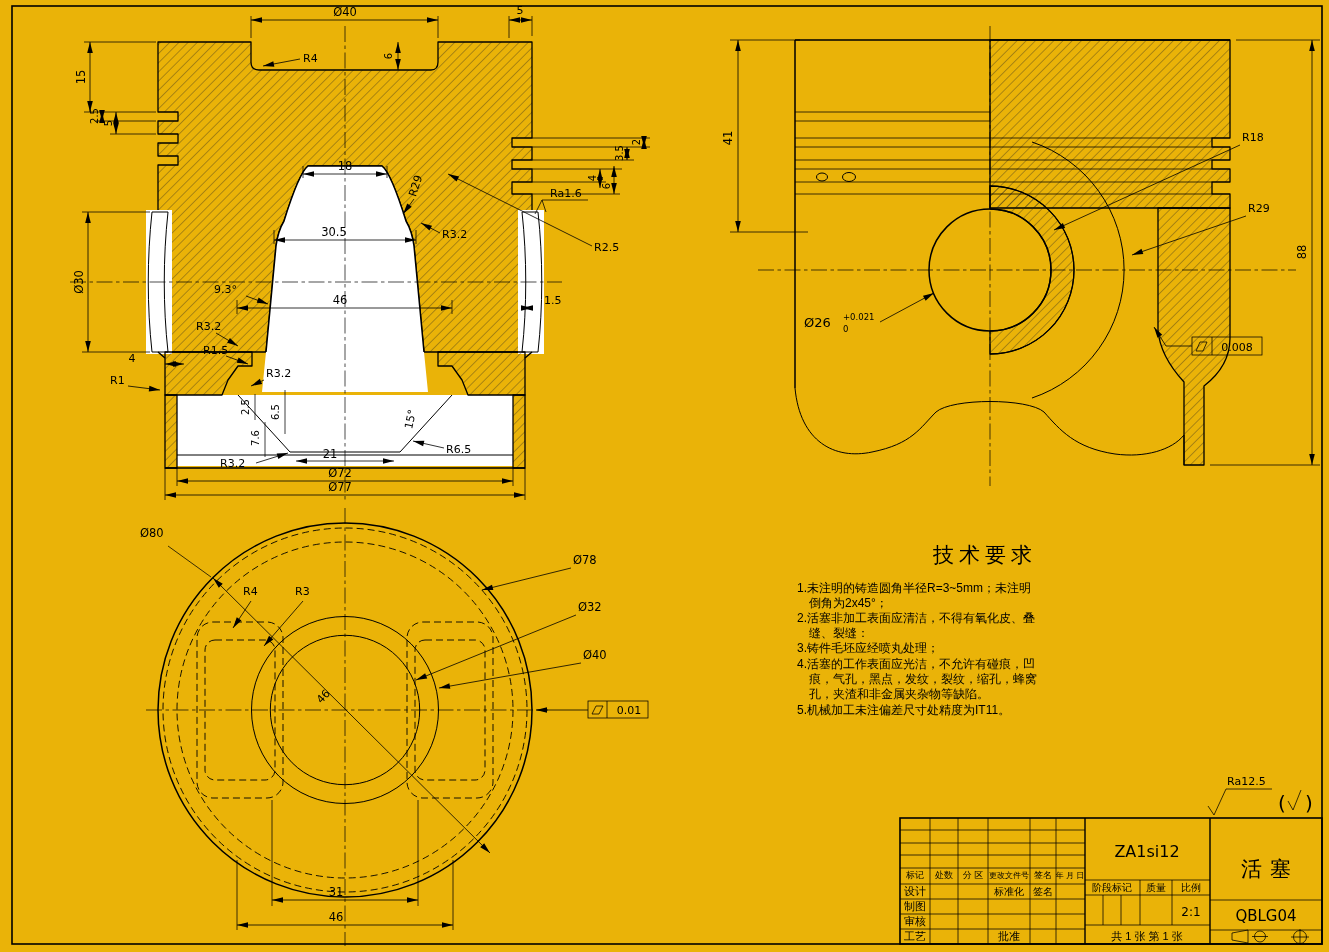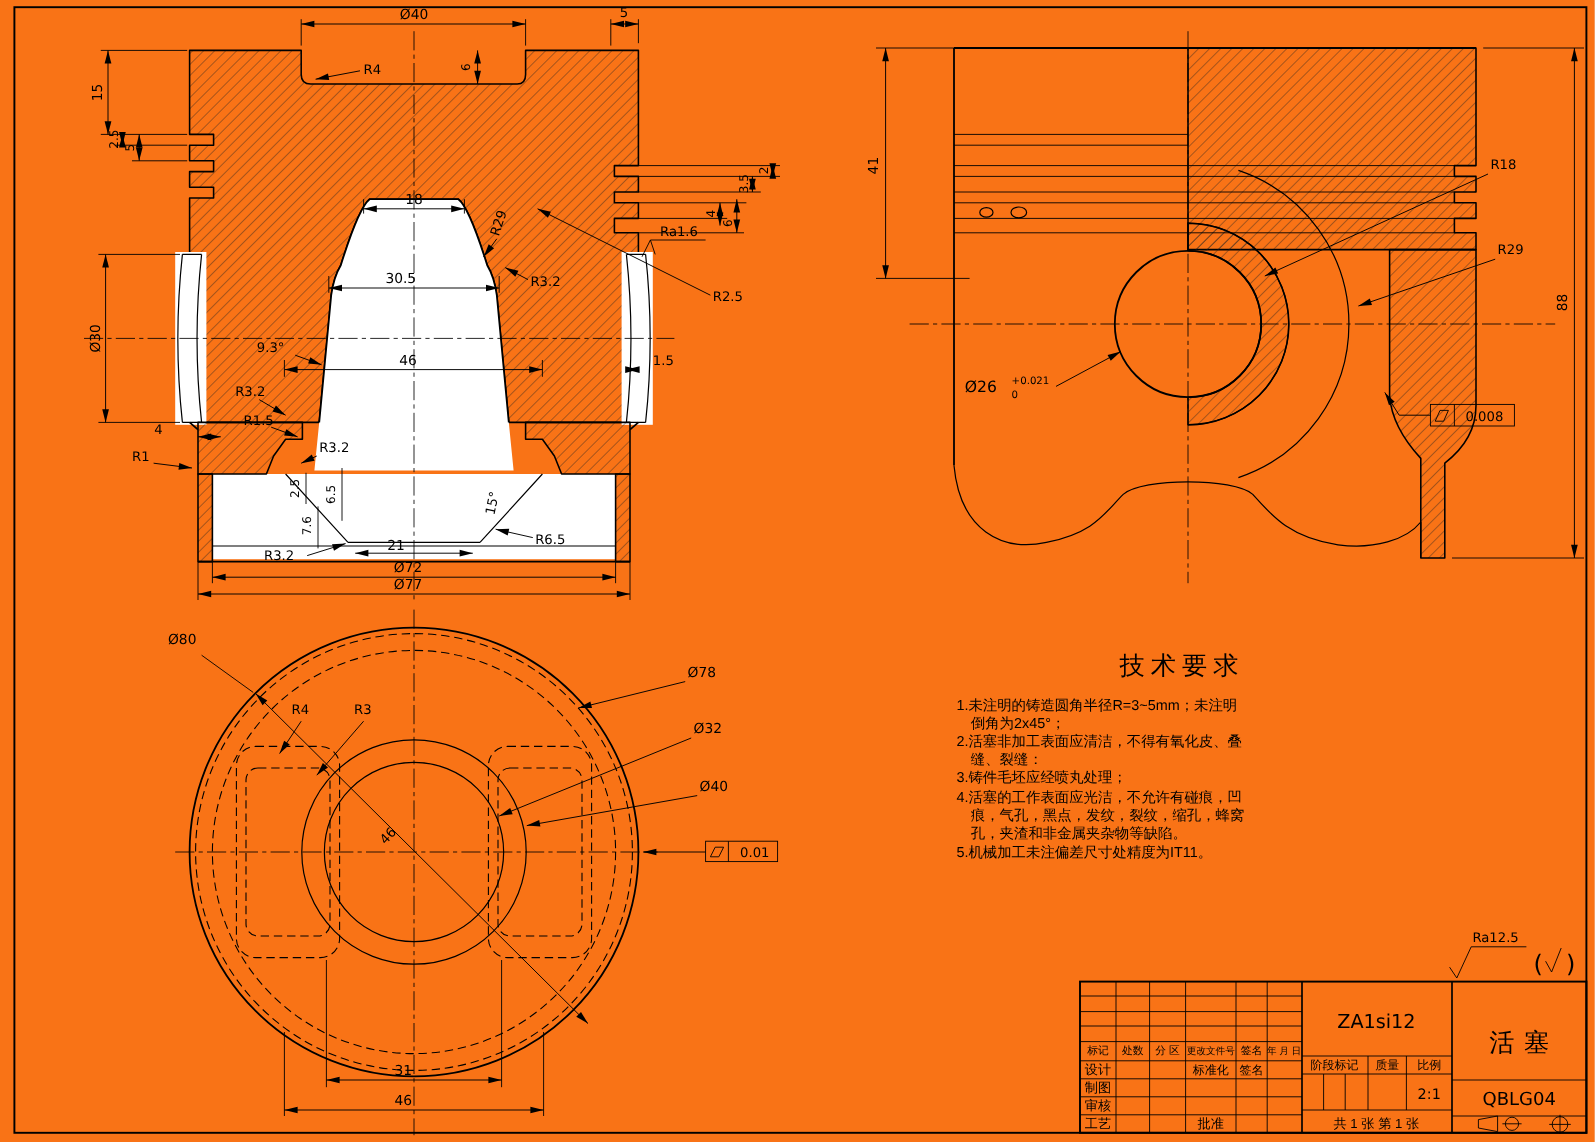--- a/index.html
+++ b/index.html
@@ -1,16 +1,16 @@
 <!DOCTYPE html>
 <html><head>
 <meta charset="utf-8">
 <style>
   html,body{margin:0;padding:0;background:#e8e8e8;}
-  #sheet{position:relative;width:1329px;height:952px;background:#f97316;overflow:hidden;}
+  #sheet{position:relative;width:1329px;height:952px;background:#eab308;overflow:hidden;}
   svg{display:block;}
   text{font-family:"DejaVu Sans",sans-serif;font-size:11.5px;fill:#000;}
   .cjk{font-family:"Liberation Sans",sans-serif;}
   .t8{font-size:8px}.t85{font-size:8.5px}.t9{font-size:9px}.t10{font-size:10px}
   .t11{font-size:11px}.t12{font-size:12px}.t13{font-size:13px}.t15{font-size:15px}
   .t16{font-size:16px}.t20{font-size:20px}.t21{font-size:21px;letter-spacing:8px}
   .t22{font-size:21px;letter-spacing:5px}
   .ol{fill:none;stroke:#000;stroke-width:1.5;stroke-linejoin:round}
   .ol2{fill:none;stroke:#000;stroke-width:1.0;stroke-linejoin:round}
   .thin{fill:none;stroke:#000;stroke-width:0.75}

